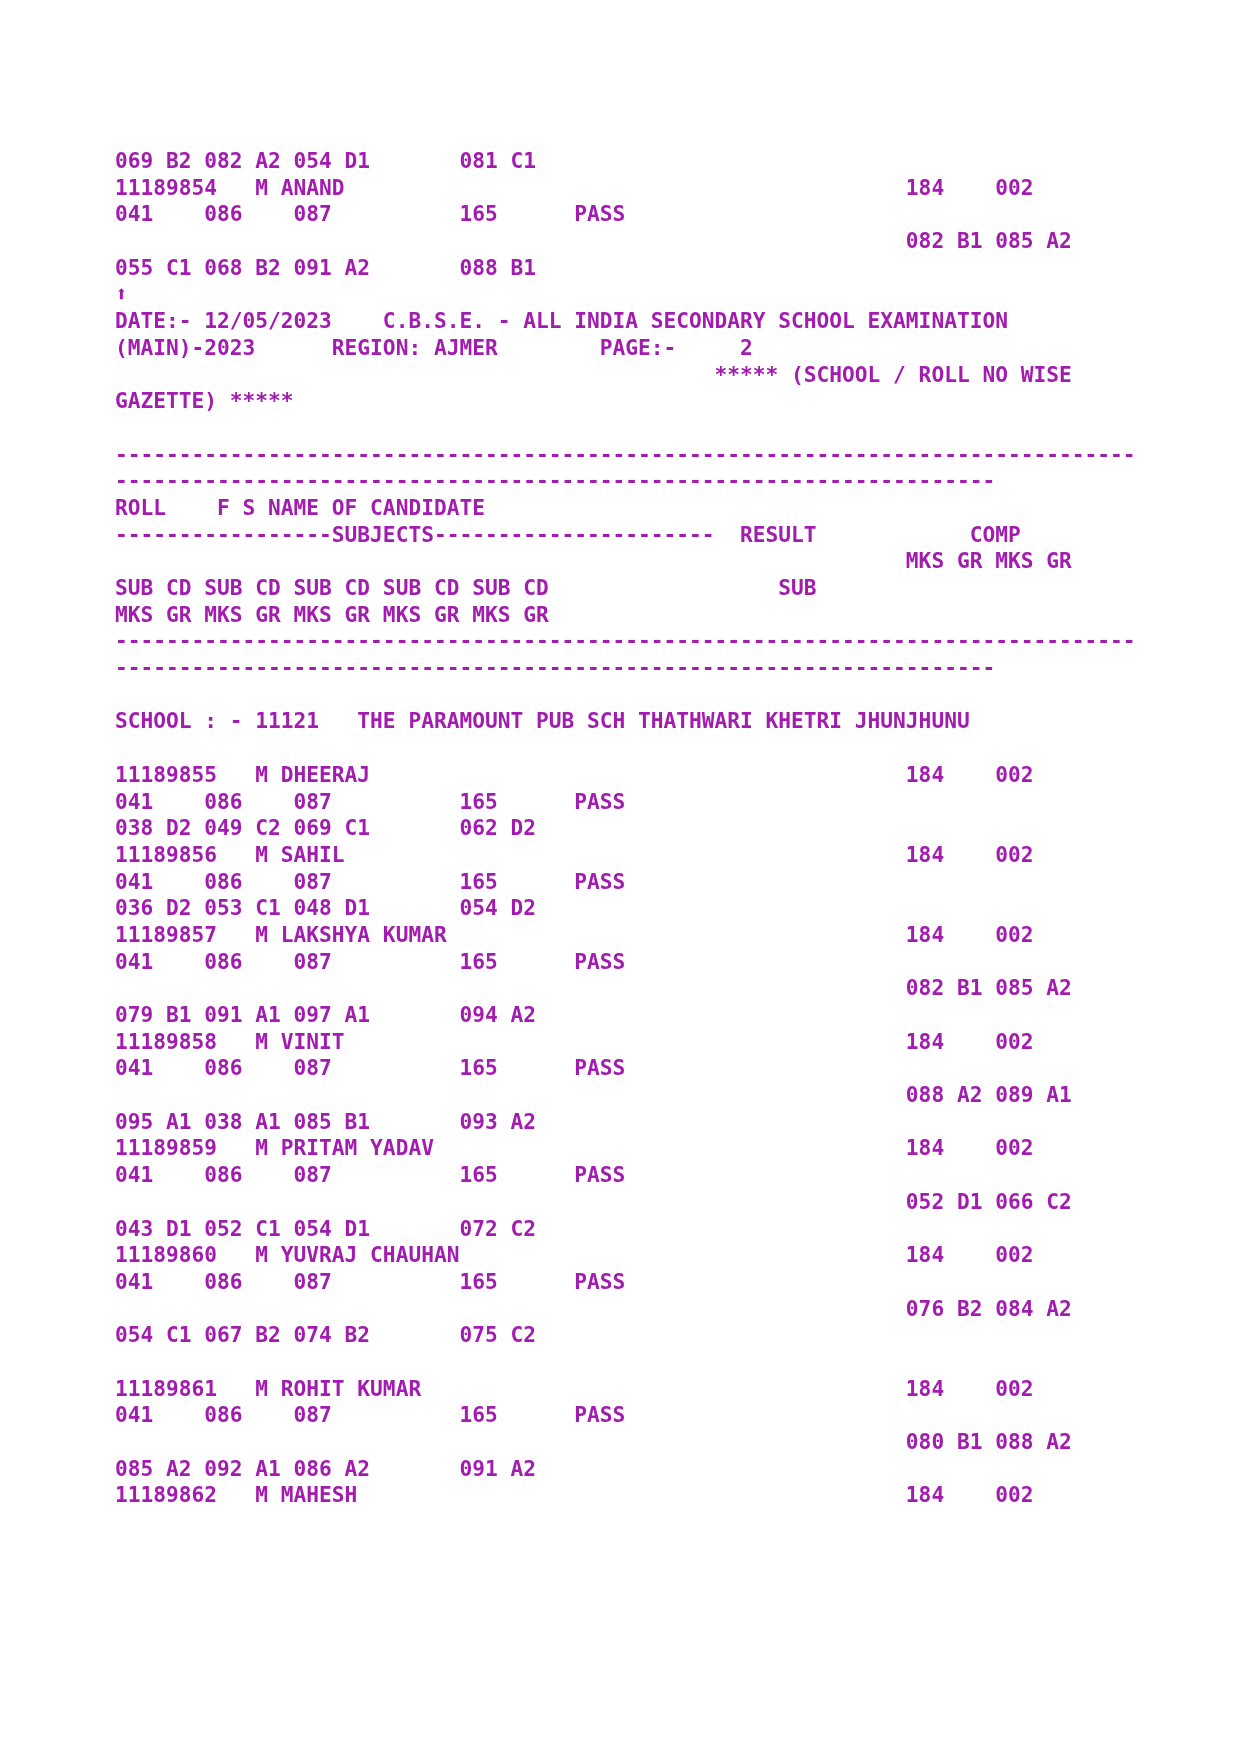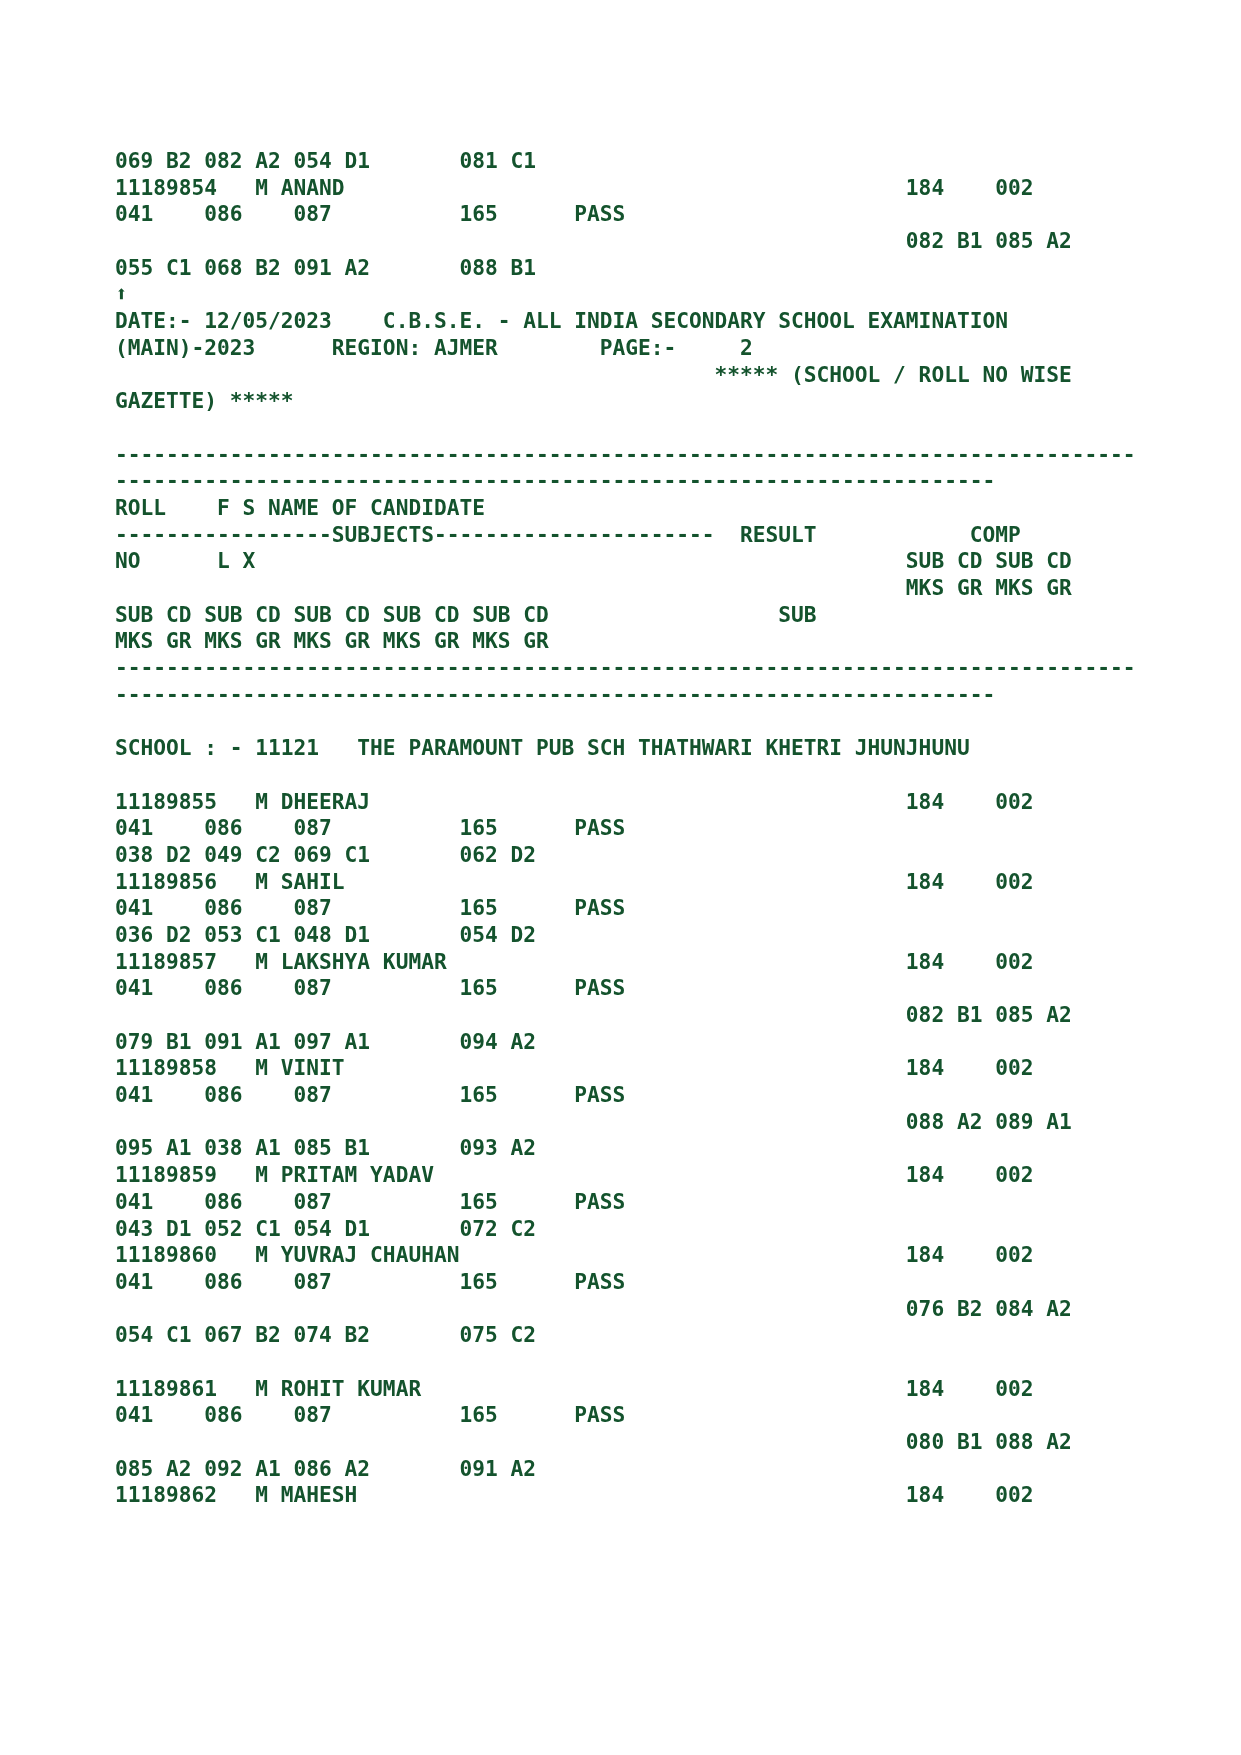--- a/index.html
+++ b/index.html
@@ -1,21 +1,21 @@
 <!DOCTYPE html>
 <html><head>
 <meta charset="utf-8">
 <style>
   html, body { margin: 0; padding: 0; background: #ffffff; }
   .page {
     position: relative;
     width: 1241px;
     height: 1755px;
     background: #ffffff;
-    color: #14532d;
+    color: #a21caf;
     overflow: hidden;
   }
   .doc {
     position: absolute;
     top: 148px;
     left: 115px;
     font-family: "DejaVu Sans Mono", "Liberation Mono", monospace;
     font-weight: 600;
     font-size: 21.2px;
   }
@@ -38,21 +38,20 @@
     <div class="ln">⬆</div>
     <div class="ln">DATE:- 12/05/2023    C.B.S.E. - ALL INDIA SECONDARY SCHOOL EXAMINATION</div>
     <div class="ln">(MAIN)-2023      REGION: AJMER        PAGE:-     2</div>
     <div class="ln">                                               ***** (SCHOOL / ROLL NO WISE</div>
     <div class="ln">GAZETTE) *****</div>
     <div class="ln"></div>
     <div class="ln">--------------------------------------------------------------------------------</div>
     <div class="ln">---------------------------------------------------------------------</div>
     <div class="ln">ROLL    F S NAME OF CANDIDATE</div>
     <div class="ln">-----------------SUBJECTS----------------------  RESULT            COMP</div>
-    <div class="ln">NO      L X                                                   SUB CD SUB CD</div>
     <div class="ln">                                                              MKS GR MKS GR</div>
     <div class="ln">SUB CD SUB CD SUB CD SUB CD SUB CD                  SUB</div>
     <div class="ln">MKS GR MKS GR MKS GR MKS GR MKS GR</div>
     <div class="ln">--------------------------------------------------------------------------------</div>
     <div class="ln">---------------------------------------------------------------------</div>
     <div class="ln"></div>
     <div class="ln">SCHOOL : - 11121   THE PARAMOUNT PUB SCH THATHWARI KHETRI JHUNJHUNU</div>
     <div class="ln"></div>
     <div class="ln">11189855   M DHEERAJ                                          184    002</div>
     <div class="ln">041    086    087          165      PASS</div>
@@ -63,20 +62,21 @@
     <div class="ln">11189857   M LAKSHYA KUMAR                                    184    002</div>
     <div class="ln">041    086    087          165      PASS</div>
     <div class="ln">                                                              082 B1 085 A2</div>
     <div class="ln">079 B1 091 A1 097 A1       094 A2</div>
     <div class="ln">11189858   M VINIT                                            184    002</div>
     <div class="ln">041    086    087          165      PASS</div>
     <div class="ln">                                                              088 A2 089 A1</div>
     <div class="ln">095 A1 038 A1 085 B1       093 A2</div>
     <div class="ln">11189859   M PRITAM YADAV                                     184    002</div>
     <div class="ln">041    086    087          165      PASS</div>
+    <div class="ln">                                                              052 D1 066 C2</div>
     <div class="ln">043 D1 052 C1 054 D1       072 C2</div>
     <div class="ln">11189860   M YUVRAJ CHAUHAN                                   184    002</div>
     <div class="ln">041    086    087          165      PASS</div>
     <div class="ln">                                                              076 B2 084 A2</div>
     <div class="ln">054 C1 067 B2 074 B2       075 C2</div>
     <div class="ln"></div>
     <div class="ln">11189861   M ROHIT KUMAR                                      184    002</div>
     <div class="ln">041    086    087          165      PASS</div>
     <div class="ln">                                                              080 B1 088 A2</div>
     <div class="ln">085 A2 092 A1 086 A2       091 A2</div>

